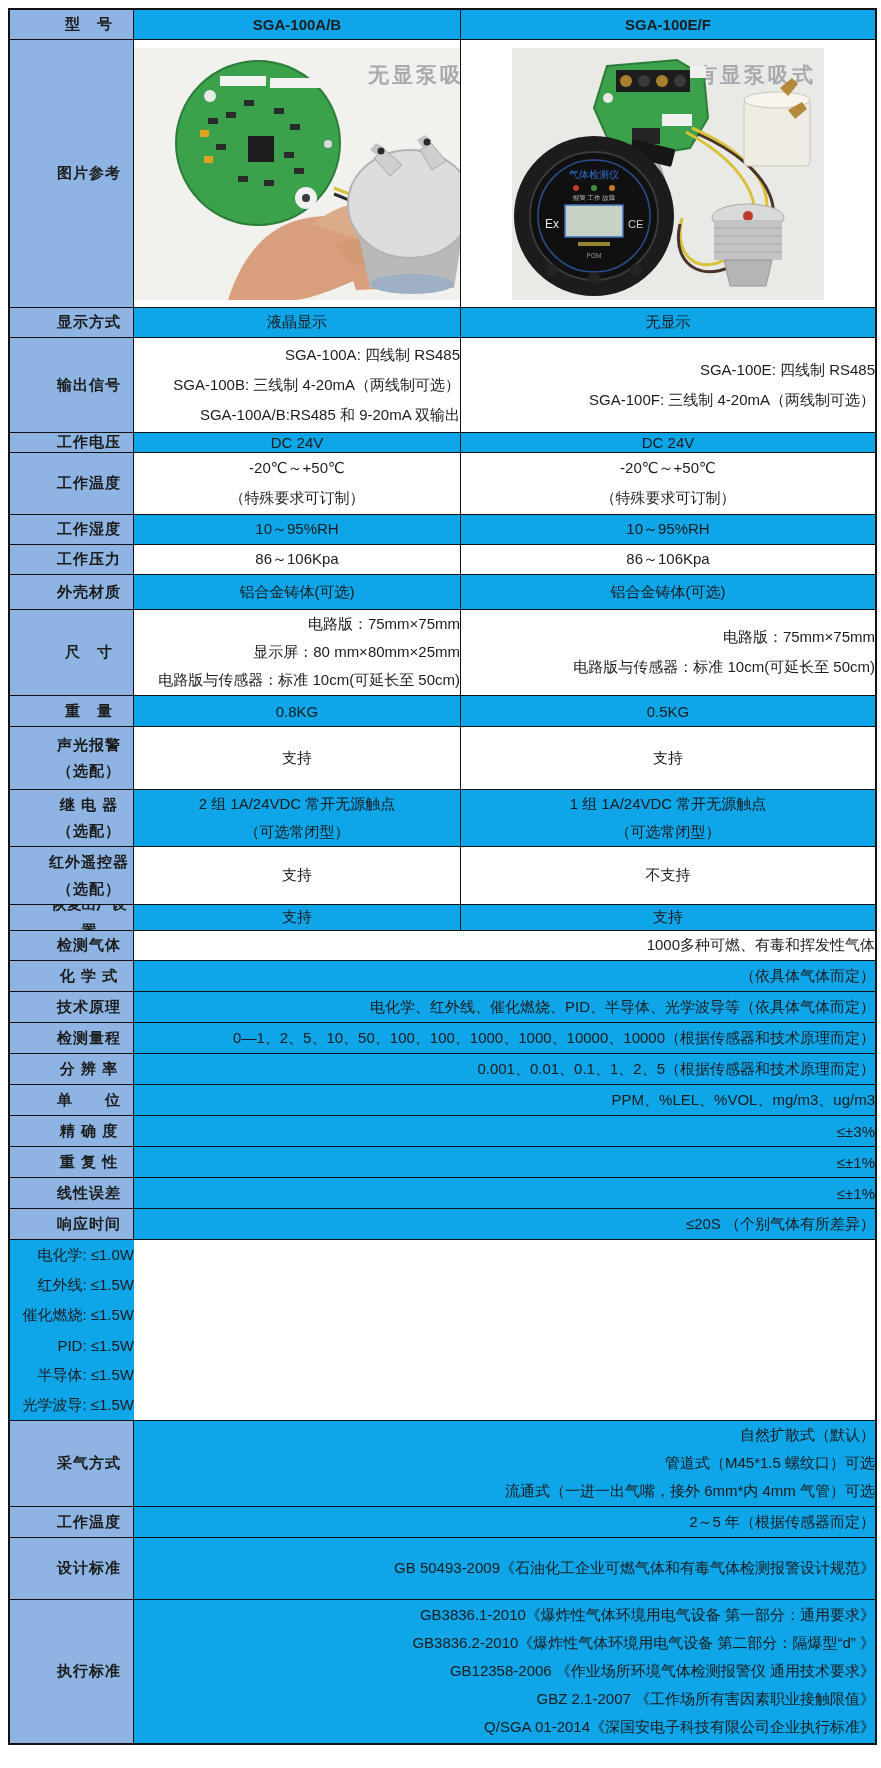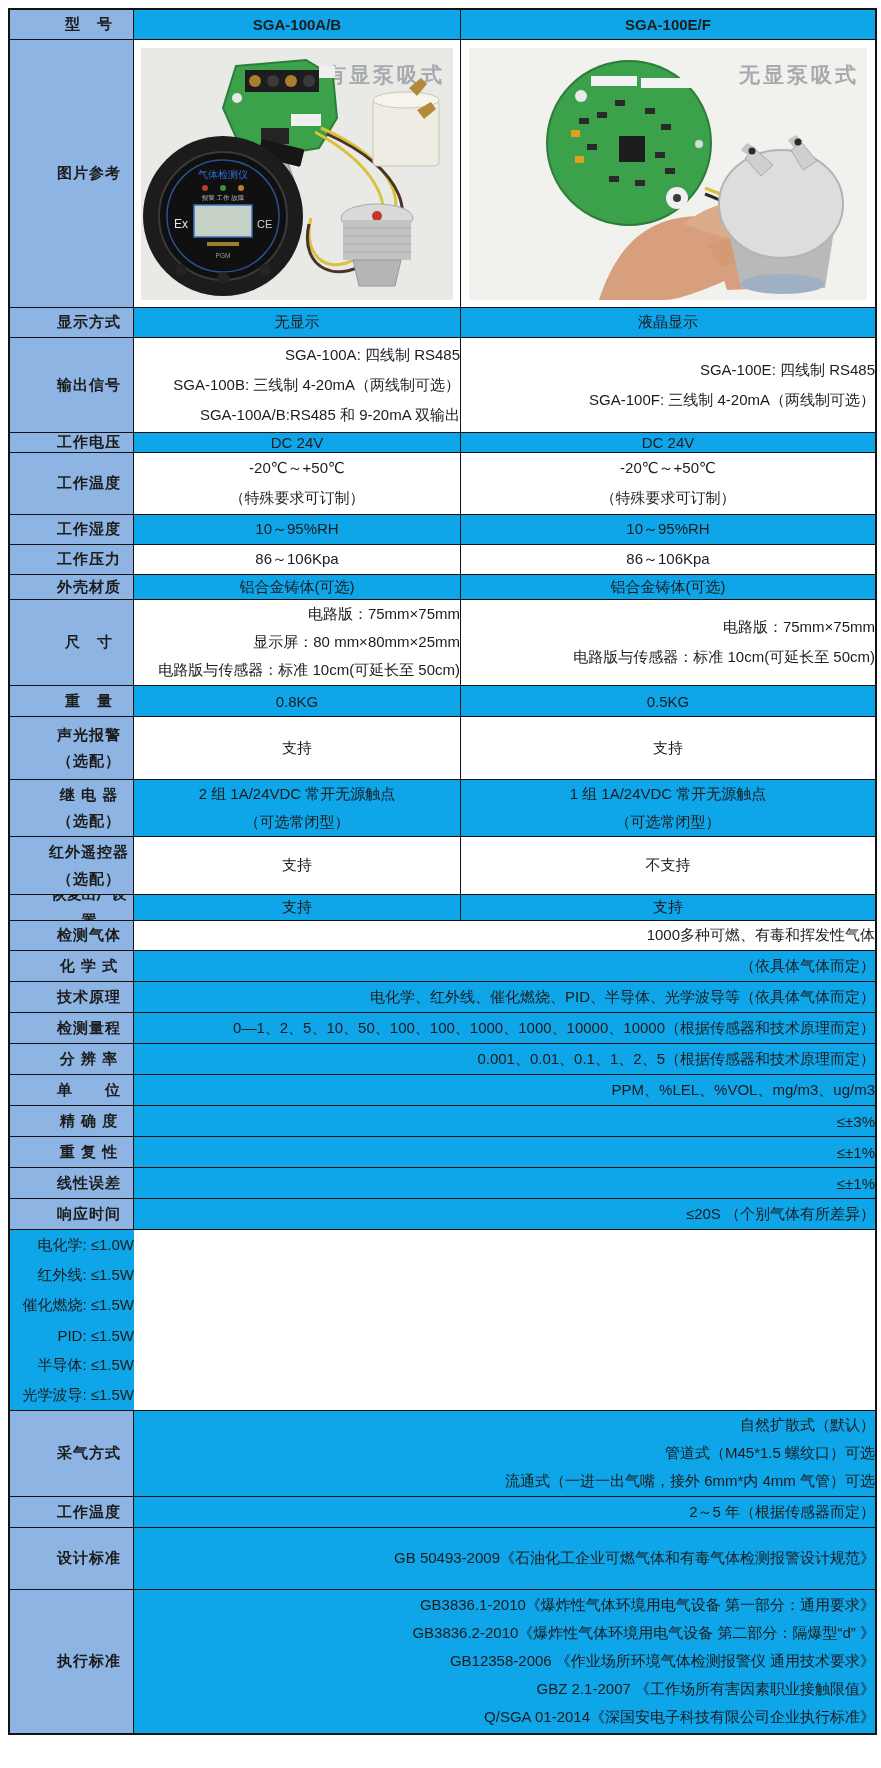--- a/index.html
+++ b/index.html
@@ -30,85 +30,20 @@
 
   <div class="r hdr" style="height:30px">
     <div class="c L">型　号</div>
     <div class="c bgB">SGA-100A/B</div>
     <div class="c bgB">SGA-100E/F</div>
   </div>
 
   <div class="r" style="height:268px">
     <div class="c L">图片参考</div>
     <div class="c bgW ph">
-      <svg width="312" height="252" viewBox="0 0 312 252">
-        <rect x="0" y="0" width="312" height="252" fill="#e9e9e6"></rect>
-        <text class="wm" x="304" y="34" text-anchor="end">有显泵吸式</text>
-
-        <g>
-          <path d="M95,18 L165,12 L192,28 L196,70 L178,100 L130,108 L98,96 L82,60 Z" fill="#3ba14a" stroke="#2c7d39" stroke-width="2"></path>
-          <rect x="104" y="22" width="74" height="22" fill="#1d1d1d"></rect>
-          <circle cx="114" cy="33" r="6" fill="#a87f2e"></circle>
-            <circle cx="132" cy="33" r="6" fill="#3a3a3a"></circle>
-          <circle cx="150" cy="33" r="6" fill="#a87f2e"></circle>
-            <circle cx="168" cy="33" r="6" fill="#3a3a3a"></circle>
-          <rect x="178" y="18" width="16" height="12" fill="#efefef"></rect>
-          <circle cx="96" cy="50" r="5" fill="#e8e8e8"></circle>
-          <rect x="150" y="66" width="30" height="12" fill="#efefef"></rect>
-          <rect x="120" y="80" width="28" height="16" fill="#242424"></rect>
-        </g>
-
-        <path d="M140,96 L156,140 L142,150 L128,104 Z" fill="#b9b9bd" stroke="#8f8f94"></path>
-        <rect x="118" y="96" width="44" height="18" rx="2" fill="#161616" transform="rotate(14 140 105)"></rect>
-
-        <g fill="none" stroke-width="3">
-          <path d="M180,80 C250,110 280,160 230,200 C190,235 160,210 170,170" stroke="#d8c23a"></path>
-          <path d="M186,86 C262,120 284,172 236,208 C196,240 158,220 168,176" stroke="#4a3328"></path>
-          <path d="M174,84 C240,120 262,170 224,198" stroke="#d8c23a"></path>
-        </g>
-
-        <g>
-          <circle cx="82" cy="168" r="80" fill="#1c1c1c"></circle>
-          <circle cx="82" cy="168" r="64" fill="#101010" stroke="#3a3a3a" stroke-width="2"></circle>
-          <circle cx="82" cy="168" r="56" fill="none" stroke="#2b4f8f" stroke-width="1.5"></circle>
-          <text x="82" y="130" text-anchor="middle" font-size="10" fill="#2e6fd0">气体检测仪</text>
-          <circle cx="64" cy="140" r="3" fill="#c03a2b"></circle>
-            <circle cx="82" cy="140" r="3" fill="#3f8f3f"></circle>
-            <circle cx="100" cy="140" r="3" fill="#c07a2b"></circle>
-          <text x="82" y="152" text-anchor="middle" font-size="6.5" fill="#bdbdbd">报警  工作  故障</text>
-          <rect x="53" y="157" width="58" height="32" fill="#c7d2c6" stroke="#3f6fbf" stroke-width="1.5"></rect>
-          <text x="33" y="180" font-size="12" fill="#e8e8e8">Ex</text>
-          <text x="116" y="180" font-size="11" fill="#cfcfcf">CE</text>
-          <rect x="66" y="194" width="32" height="4" fill="#b8a03a" opacity="0.8"></rect>
-          <text x="82" y="210" text-anchor="middle" font-size="6.5" fill="#9a9a9a">PGM</text>
-          <circle cx="40" cy="222" r="6" fill="#242424"></circle>
-            <circle cx="82" cy="230" r="6" fill="#242424"></circle>
-            <circle cx="124" cy="222" r="6" fill="#242424"></circle>
-        </g>
-
-        <g>
-          <rect x="232" y="52" width="66" height="66" rx="4" fill="#efece3" stroke="#c9c6bc"></rect>
-          <ellipse cx="265" cy="52" rx="33" ry="8" fill="#f6f4ec" stroke="#c9c6bc"></ellipse>
-          <path d="M268,40 l12,-10 6,6 -10,12 Z" fill="#b5893b"></path>
-          <path d="M276,62 l14,-8 5,7 -12,10 Z" fill="#b5893b"></path>
-        </g>
-
-        <g>
-          <ellipse cx="236" cy="170" rx="36" ry="14" fill="#d9d9d9" stroke="#aaaaaa"></ellipse>
-          <circle cx="236" cy="168" r="5" fill="#c03a2b"></circle>
-          <rect x="202" y="172" width="68" height="40" fill="#c3c3c3"></rect>
-          <line x1="202" y1="180" x2="270" y2="180" stroke="#a8a8a8"></line>
-          <line x1="202" y1="188" x2="270" y2="188" stroke="#a8a8a8"></line>
-          <line x1="202" y1="196" x2="270" y2="196" stroke="#a8a8a8"></line>
-          <line x1="202" y1="204" x2="270" y2="204" stroke="#a8a8a8"></line>
-          <path d="M212,212 h48 l-6,26 h-36 Z" fill="#b5b5b5" stroke="#979797"></path>
-        </g>
-      </svg>
-    </div>
-    <div class="c bgW ph">
       <svg width="398" height="252" viewBox="0 0 398 252">
         <rect x="0" y="0" width="398" height="252" fill="#f1f1ee"></rect>
         <text class="wm" x="390" y="34" text-anchor="end">无显泵吸式</text>
 
         <g>
           <circle cx="160" cy="95" r="82" fill="#3ba14a" stroke="#2c7d39" stroke-width="2"></circle>
           <rect x="122" y="28" width="46" height="10" fill="#f2f2f2"></rect>
           <rect x="172" y="30" width="50" height="10" fill="#f2f2f2"></rect>
           <circle cx="112" cy="48" r="6" fill="#e9e9e9"></circle>
           <circle cx="208" cy="150" r="11" fill="#f0f0f0"></circle>
@@ -147,26 +82,91 @@
           <ellipse cx="312" cy="156" rx="62" ry="54" fill="#dddddd" stroke="#b3b3b3" stroke-width="2"></ellipse>
           <path d="M292,128 l-16,-18 10,-9 18,16 Z" fill="#cfcfcf" stroke="#a8a8a8"></path>
           <path d="M280,108 l-8,-6 6,-7 9,5 Z" fill="#c4c4c4"></path>
           <circle cx="283" cy="103" r="3.5" fill="#2a2a2a"></circle>
           <path d="M334,122 l-12,-20 11,-7 15,18 Z" fill="#cfcfcf" stroke="#a8a8a8"></path>
           <path d="M325,100 l-6,-8 8,-5 7,6 Z" fill="#c4c4c4"></path>
           <circle cx="329" cy="94" r="3.5" fill="#2a2a2a"></circle>
         </g>
       </svg>
     </div>
+    <div class="c bgW ph">
+      <svg width="312" height="252" viewBox="0 0 312 252">
+        <rect x="0" y="0" width="312" height="252" fill="#e9e9e6"></rect>
+        <text class="wm" x="304" y="34" text-anchor="end">有显泵吸式</text>
+
+        <g>
+          <path d="M95,18 L165,12 L192,28 L196,70 L178,100 L130,108 L98,96 L82,60 Z" fill="#3ba14a" stroke="#2c7d39" stroke-width="2"></path>
+          <rect x="104" y="22" width="74" height="22" fill="#1d1d1d"></rect>
+          <circle cx="114" cy="33" r="6" fill="#a87f2e"></circle>
+            <circle cx="132" cy="33" r="6" fill="#3a3a3a"></circle>
+          <circle cx="150" cy="33" r="6" fill="#a87f2e"></circle>
+            <circle cx="168" cy="33" r="6" fill="#3a3a3a"></circle>
+          <rect x="178" y="18" width="16" height="12" fill="#efefef"></rect>
+          <circle cx="96" cy="50" r="5" fill="#e8e8e8"></circle>
+          <rect x="150" y="66" width="30" height="12" fill="#efefef"></rect>
+          <rect x="120" y="80" width="28" height="16" fill="#242424"></rect>
+        </g>
+
+        <path d="M140,96 L156,140 L142,150 L128,104 Z" fill="#b9b9bd" stroke="#8f8f94"></path>
+        <rect x="118" y="96" width="44" height="18" rx="2" fill="#161616" transform="rotate(14 140 105)"></rect>
+
+        <g fill="none" stroke-width="3">
+          <path d="M180,80 C250,110 280,160 230,200 C190,235 160,210 170,170" stroke="#d8c23a"></path>
+          <path d="M186,86 C262,120 284,172 236,208 C196,240 158,220 168,176" stroke="#4a3328"></path>
+          <path d="M174,84 C240,120 262,170 224,198" stroke="#d8c23a"></path>
+        </g>
+
+        <g>
+          <circle cx="82" cy="168" r="80" fill="#1c1c1c"></circle>
+          <circle cx="82" cy="168" r="64" fill="#101010" stroke="#3a3a3a" stroke-width="2"></circle>
+          <circle cx="82" cy="168" r="56" fill="none" stroke="#2b4f8f" stroke-width="1.5"></circle>
+          <text x="82" y="130" text-anchor="middle" font-size="10" fill="#2e6fd0">气体检测仪</text>
+          <circle cx="64" cy="140" r="3" fill="#c03a2b"></circle>
+            <circle cx="82" cy="140" r="3" fill="#3f8f3f"></circle>
+            <circle cx="100" cy="140" r="3" fill="#c07a2b"></circle>
+          <text x="82" y="152" text-anchor="middle" font-size="6.5" fill="#bdbdbd">报警  工作  故障</text>
+          <rect x="53" y="157" width="58" height="32" fill="#c7d2c6" stroke="#3f6fbf" stroke-width="1.5"></rect>
+          <text x="33" y="180" font-size="12" fill="#e8e8e8">Ex</text>
+          <text x="116" y="180" font-size="11" fill="#cfcfcf">CE</text>
+          <rect x="66" y="194" width="32" height="4" fill="#b8a03a" opacity="0.8"></rect>
+          <text x="82" y="210" text-anchor="middle" font-size="6.5" fill="#9a9a9a">PGM</text>
+          <circle cx="40" cy="222" r="6" fill="#242424"></circle>
+            <circle cx="82" cy="230" r="6" fill="#242424"></circle>
+            <circle cx="124" cy="222" r="6" fill="#242424"></circle>
+        </g>
+
+        <g>
+          <rect x="232" y="52" width="66" height="66" rx="4" fill="#efece3" stroke="#c9c6bc"></rect>
+          <ellipse cx="265" cy="52" rx="33" ry="8" fill="#f6f4ec" stroke="#c9c6bc"></ellipse>
+          <path d="M268,40 l12,-10 6,6 -10,12 Z" fill="#b5893b"></path>
+          <path d="M276,62 l14,-8 5,7 -12,10 Z" fill="#b5893b"></path>
+        </g>
+
+        <g>
+          <ellipse cx="236" cy="170" rx="36" ry="14" fill="#d9d9d9" stroke="#aaaaaa"></ellipse>
+          <circle cx="236" cy="168" r="5" fill="#c03a2b"></circle>
+          <rect x="202" y="172" width="68" height="40" fill="#c3c3c3"></rect>
+          <line x1="202" y1="180" x2="270" y2="180" stroke="#a8a8a8"></line>
+          <line x1="202" y1="188" x2="270" y2="188" stroke="#a8a8a8"></line>
+          <line x1="202" y1="196" x2="270" y2="196" stroke="#a8a8a8"></line>
+          <line x1="202" y1="204" x2="270" y2="204" stroke="#a8a8a8"></line>
+          <path d="M212,212 h48 l-6,26 h-36 Z" fill="#b5b5b5" stroke="#979797"></path>
+        </g>
+      </svg>
+    </div>
   </div>
 
   <div class="r" style="height:30px">
     <div class="c L">显示方式</div>
+    <div class="c bgB">液晶显示</div>
     <div class="c bgB">无显示</div>
-    <div class="c bgB">液晶显示</div>
   </div>
 
   <div class="r" style="height:95px">
     <div class="c L">输出信号</div>
     <div class="c bgW left lines">
       <div>SGA-100A: 四线制 RS485</div>
         <div>SGA-100B: 三线制 4-20mA（两线制可选）</div>
         <div>SGA-100A/B:RS485 和 9-20mA 双输出</div>
     </div>
     <div class="c bgW left lines">
@@ -198,21 +198,21 @@
     <div class="c bgB">10～95%RH</div>
     <div class="c bgB">10～95%RH</div>
   </div>
 
   <div class="r" style="height:30px">
     <div class="c L">工作压力</div>
     <div class="c bgW">86～106Kpa</div>
     <div class="c bgW">86～106Kpa</div>
   </div>
 
-  <div class="r" style="height:25px">
+  <div class="r" style="height:35px">
     <div class="c L">外壳材质</div>
     <div class="c bgB">铝合金铸体(可选)</div>
     <div class="c bgB">铝合金铸体(可选)</div>
   </div>
 
   <div class="r" style="height:86px">
     <div class="c L">尺　寸</div>
     <div class="c bgW left lines tight">
       <div>电路版：75mm×75mm</div>
         <div>显示屏：80 mm×80mm×25mm</div>

